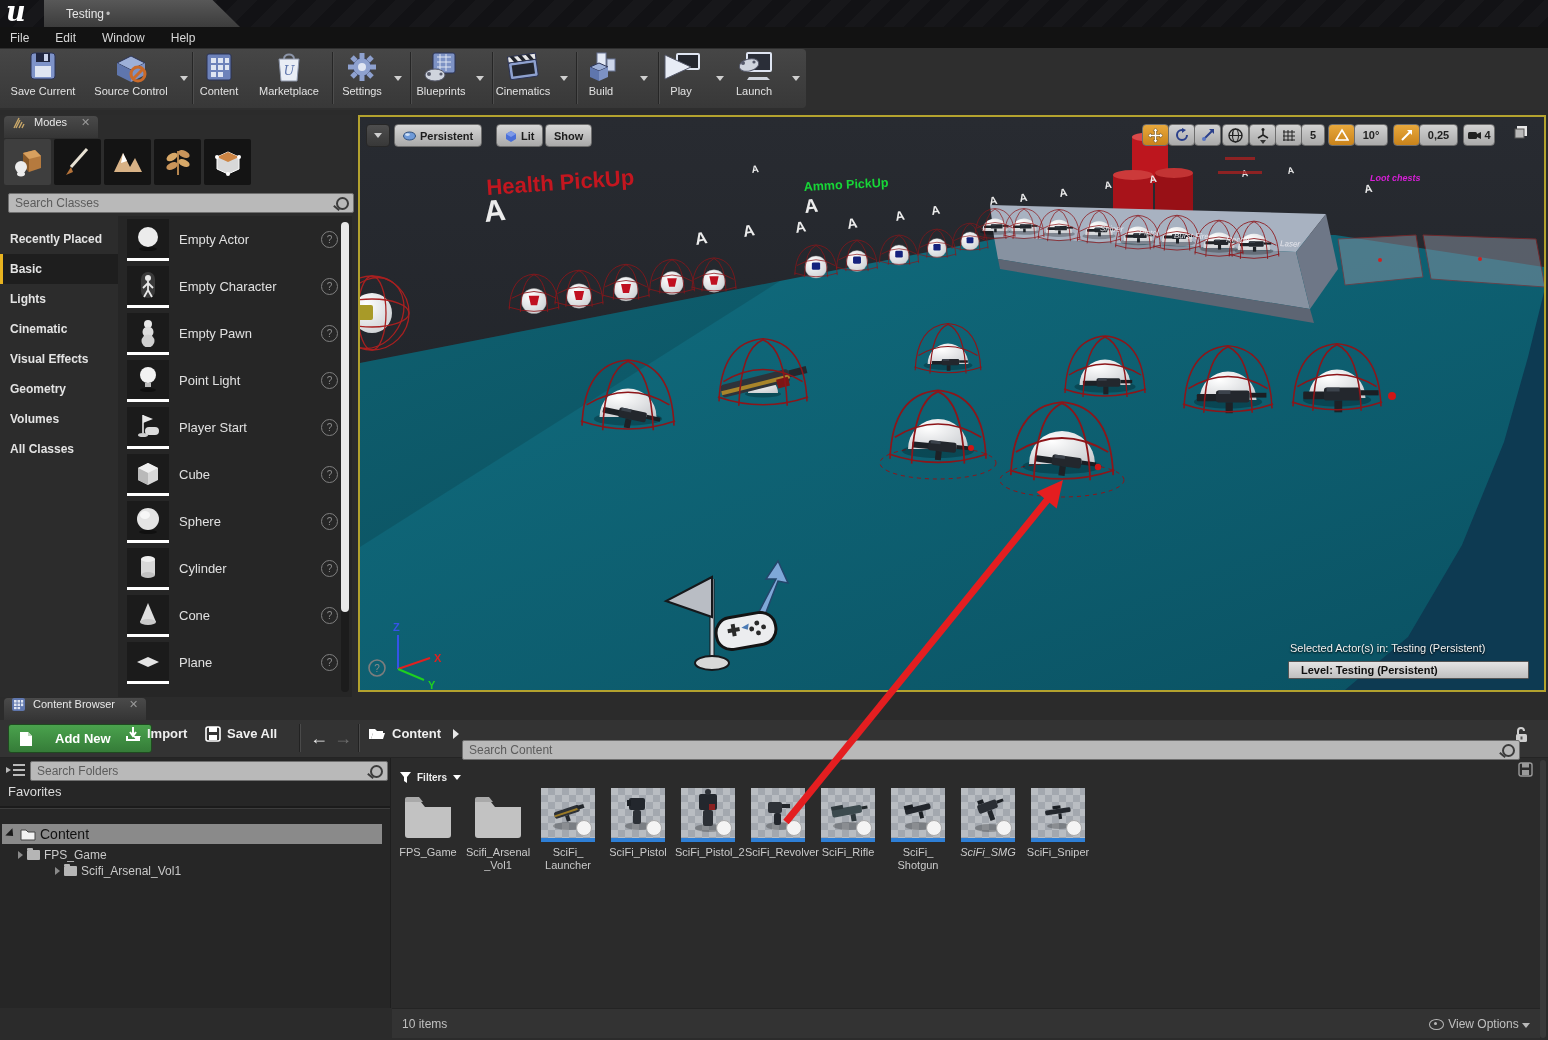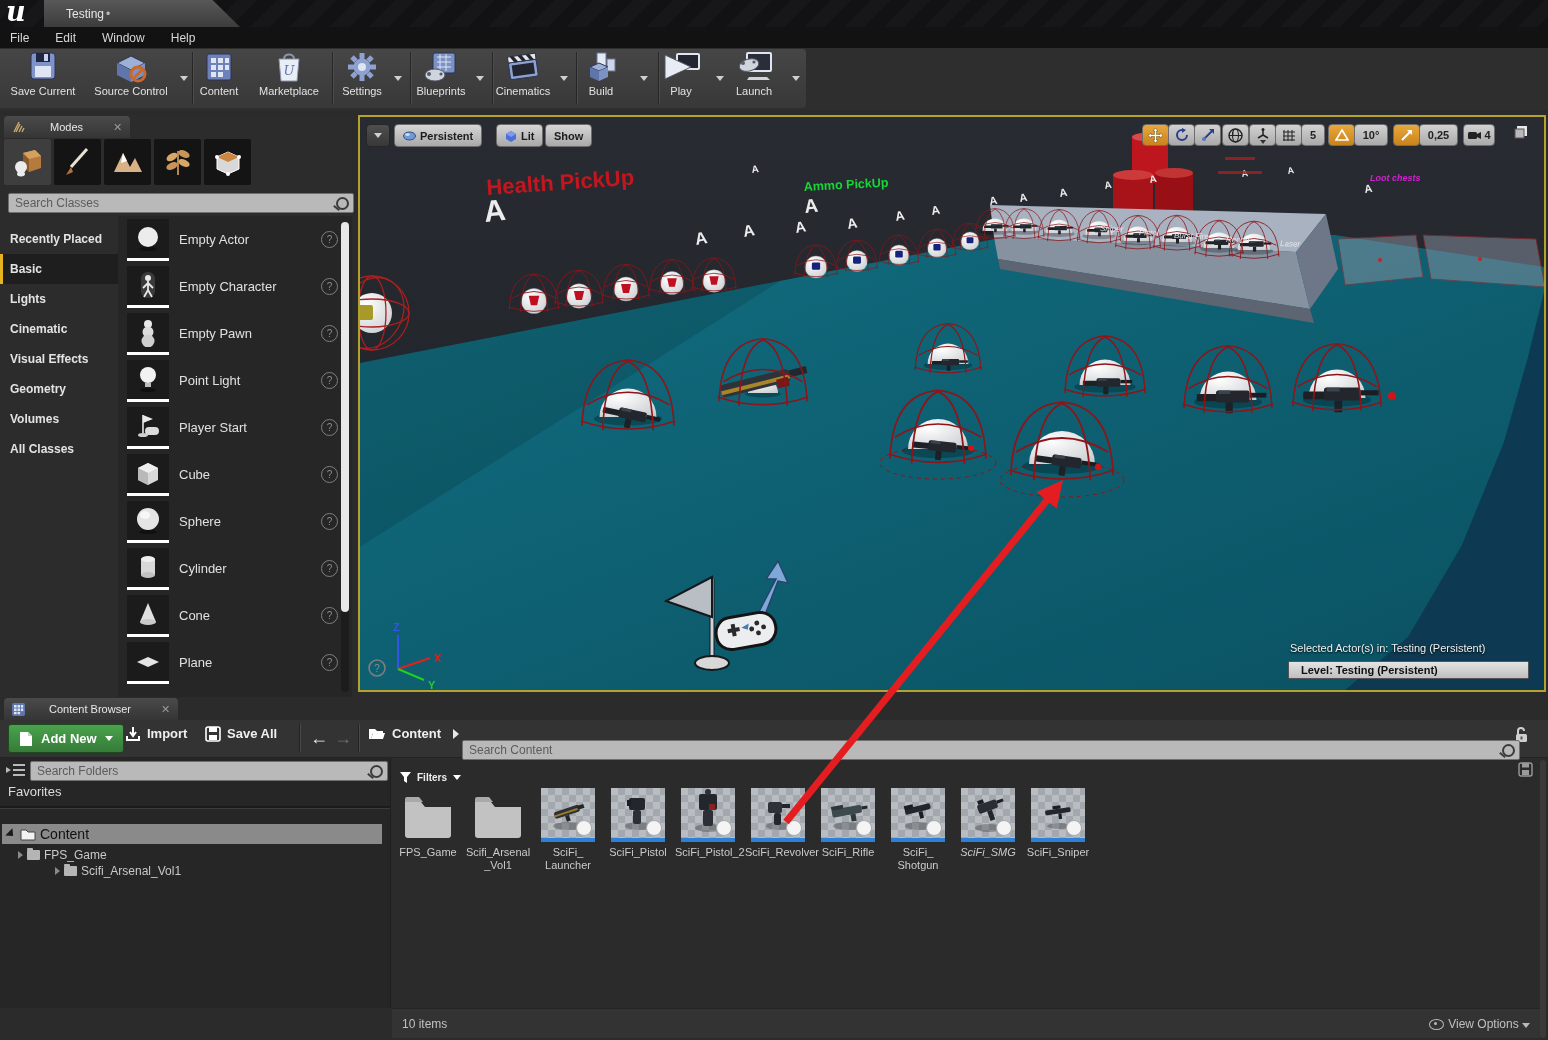--- a/index.html
+++ b/index.html
@@ -17,21 +17,21 @@
   
   .toolbar{left:0;top:48px;width:1548px;height:62px;background:#2e2e2e;}
   .toolpanel{left:0;top:49px;width:806px;height:59px;background:linear-gradient(#464646,#383838);border-radius:0 4px 4px 0;}
   .tb-btn{position:absolute;top:51px;height:55px;display:flex;flex-direction:column;align-items:center;justify-content:flex-start;color:#e2e2e2;font-size:11px;}
   .tb-btn svg{margin-bottom:2px;}
   .tb-sep{position:absolute;top:52px;width:1px;height:52px;background:#262626;box-shadow:1px 0 0 #4d4d4d;}
   .caret{display:inline-block;width:0;height:0;border-left:4px solid transparent;border-right:4px solid transparent;border-top:5px solid #cfcfcf;}
   .tb-caret{position:absolute;top:76px;}
   
   .modes{left:0;top:115px;width:352px;height:582px;background:#2c2c2c;}
-  .panel-tab{display:flex;align-items:center;gap:24px;height:22px;background:linear-gradient(#4a4a4a,#353535);
+  .panel-tab{display:flex;gap:8px;height:22px;background:linear-gradient(#4a4a4a,#353535);
              border-radius:4px 4px 0 0;padding:0 8px;font-size:11px;color:#e8e8e8;width:max-content;}
   .tab-x{color:#9a9a9a;font-size:11px;margin-left:6px;}
   .mode-tabs{left:4px;top:139px;display:flex;gap:3px;}
   .mode-tab{width:47px;height:46px;background:#141414;display:flex;align-items:center;justify-content:center;border-radius:2px;}
   .mode-tab.sel{background:#3e3e3e;}
   .search{background:#b9b9b9;border:1px solid #6f6f6f;border-radius:2px;height:18px;display:flex;align-items:center;padding:0 4px;}
   .search input{flex:1;background:transparent;border:none;outline:none;font-size:12px;color:#333;font-family:inherit;}
   .search input::placeholder{color:#5c5c5c;}
   .mag{width:9px;height:9px;border:2px solid #3c3c3c;border-radius:50%;position:relative;flex:none;}
   .mag::after{content:"";position:absolute;left:-5px;top:8px;width:7px;height:2px;background:#3c3c3c;transform:rotate(40deg);}
@@ -56,21 +56,21 @@
         font-size:11px;font-weight:bold;display:flex;align-items:center;justify-content:center;border-radius:4px;}
   .snap.on{background:linear-gradient(#e8a83c,#c9831b);}
   .dcaret{display:inline-block;width:0;height:0;border-left:3px solid transparent;border-right:3px solid transparent;border-top:4px solid #333;}
   .sel-line{position:absolute;font-size:11px;color:#f0f0f0;text-shadow:0 1px 2px #000;}
   .level-pill{position:absolute;background:linear-gradient(#e4e4e4,#bfbfbf);border:1px solid #555;border-radius:1px;
               color:#101010;font-size:11px;font-weight:bold;padding:2px 12px;}
   
   .cb{left:0;top:697px;width:1548px;height:343px;background:#2b2b2b;}
   .cb-toolbar{left:0;top:720px;width:1548px;height:37px;background:#333;border-bottom:1px solid #242424;}
   .btn-green{position:absolute;left:8px;top:4px;height:27px;background:linear-gradient(#4aa24d,#357c38);border:1px solid #1f4a20;
-             border-radius:3px;color:#fff;font-weight:bold;font-size:13px;display:flex;align-items:center;gap:8px;padding:0 10px;}
+             border-radius:3px;color:#fff;font-weight:bold;font-size:13px;display:flex;align-items:center;gap:22px;padding:0 10px;}
   .cb-txtbtn{position:absolute;top:4px;height:27px;display:flex;align-items:center;gap:6px;color:#efefef;font-weight:bold;font-size:13px;}
   .cb-left{left:0;top:758px;width:390px;height:250px;background:#262626;border-right:1px solid #1e1e1e;}
   .tree-row{display:flex;align-items:center;gap:4px;font-size:12px;color:#c9c9c9;height:16px;}
   .tri-closed{width:0;height:0;border-top:4px solid transparent;border-bottom:4px solid transparent;border-left:5px solid #8a8a8a;}
   .folder12{width:13px;height:10px;background:#b5b5b5;border-radius:1px;position:relative;flex:none;}
   .folder12::before{content:"";position:absolute;left:0;top:-2px;width:6px;height:2px;background:#b5b5b5;border-radius:1px 1px 0 0;}
   .asset{position:absolute;width:66px;text-align:center;}
   .asset .thumb{width:54px;height:54px;margin:0 auto;position:relative;}
   .asset .label{margin-top:4px;font-size:11px;color:#cacaca;line-height:1.2;white-space:pre-line;}
   .checker{width:54px;height:54px;background-color:#b9bdc2;

